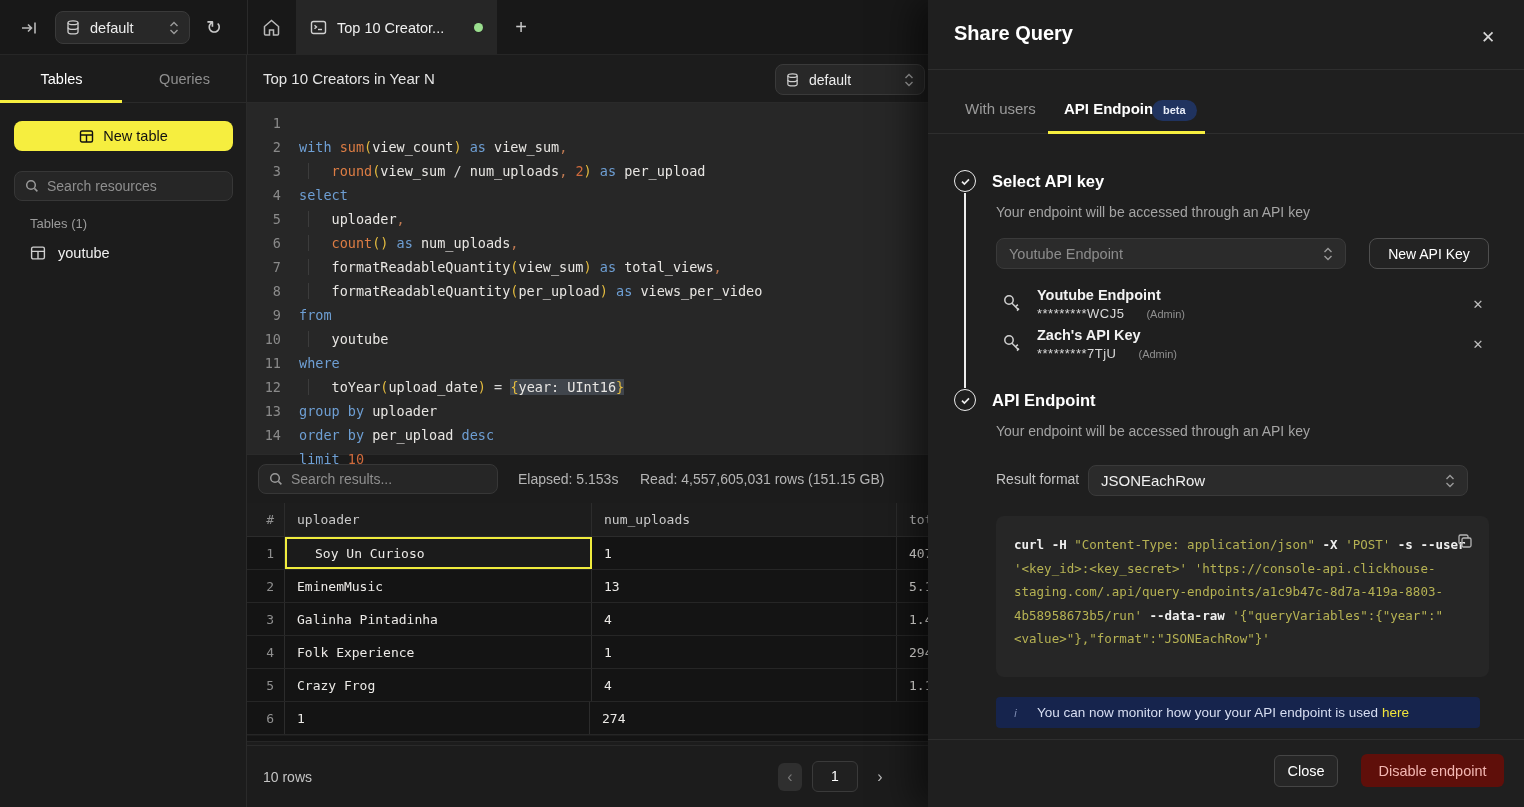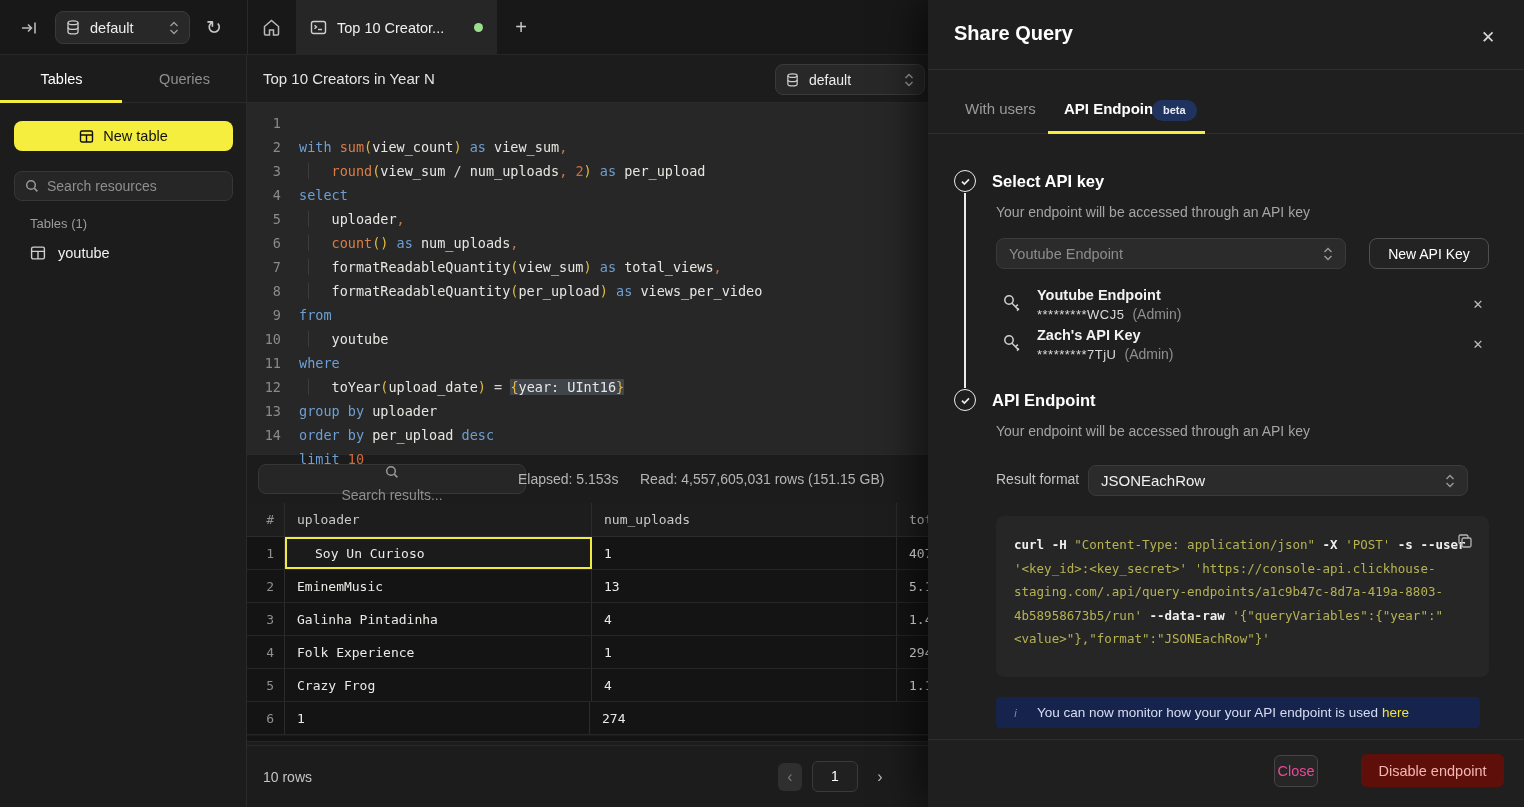--- a/index.html
+++ b/index.html
@@ -49,21 +49,21 @@
   .code-text { margin-left:18px;margin-top:24px; }
   .tk-k { color:#6e9fd4; } .tk-f { color:#dd7d44; } .tk-p { color:#e3bb3f; }
   .tk-i { color:#e8e6e3; } .tk-n { color:#cf6a3c; } .tk-c { color:#c17a52; }
   .tk-o { color:#d6d6d6; }
   .tk-w { position:relative; }
   .tk-w::after { content:''; position:absolute; left:9px; top:0; bottom:0; width:1px; background:#3c3c3c; }
   .tk-pb { color:#e3bb3f; background:#40454c; }
   .tk-pm { color:#e8e6e3; background:#40454c; }
 
   .results-toolbar { position:absolute; left:0; top:400px; width:100%; height:48px; }
-  .search-results { left:11px; top:9px; width:268px; height:30px;flex-direction:column; }
+  .search-results { left:11px; top:9px; width:240px; height:30px; }
   .stat { position:absolute; top:0; line-height:48px; font-size:14px; color:#b5b5b5; white-space:nowrap;text-align:right; }
   .stat-elapsed { left:271px; } .stat-read { left:393px; }
 
   .rtable { position:absolute; left:0; top:448px; width:100%; font-family:"DejaVu Sans Mono", monospace; font-size:13px; }
   .thead { display:flex; height:34px; align-items:center; border-bottom:1px solid #2c2c2c; color:#c9c9c9; background:#1d1d1d; }
   .trow { display:flex; height:33px; align-items:center; border-bottom:1px solid #262626; background:#141414; color:#eceae7; }
   .tcell { height:100%; display:flex; align-items:center; padding-left:12px; overflow:hidden; white-space:nowrap; }
   .c0 { width:38px; justify-content:flex-end; padding:0 10px 0 0; color:#8f8f8f; border-right:1px solid #2c2c2c; }
   .c1 { width:307px; border-right:1px solid #2c2c2c; }
   .c2 { width:305px; border-right:1px solid #2c2c2c; }
@@ -103,38 +103,38 @@
   .psel1 .val { color:#8d8d8d; font-size:14.5px; flex:1; }
   .psel2 { left:160px; top:465px; width:380px; height:31px; }
   .psel2 .val { color:#f0f0f0; font-size:15px; flex:1; }
   .newkey-btn { position:absolute; left:441px; top:238px; width:120px; height:31px; background:#232323; border:1px solid #4f4f4f; border-radius:8px; color:#fff; font-size:14px; cursor:pointer; font-family:"Liberation Sans", sans-serif; }
 
   .key-row { position:absolute; left:68px; width:492px; height:38px; }
   .kr1 { top:286px; } .kr2 { top:326px; }
   .key-ic { position:absolute; left:4px; top:6px; }
   .key-name { position:absolute; left:41px; top:1px; font-size:14.5px; font-weight:600; color:#f2f2f2; }
   .key-masked { position:absolute; left:41px; top:20px; font-size:13px; color:#d9d9d9; letter-spacing:0.5px; }
-  .key-role { font-size:14px; color:#8f8f8f; letter-spacing:0; margin-left:8px; }
+  .key-role { font-size:11px; color:#8f8f8f; letter-spacing:0; margin-left:22px; }
   .key-x { position:absolute; left:472px; top:8px; width:20px; height:20px; font-size:13px; color:#bdbdbd; }
 
   .fmt-label { position:absolute; left:68px; top:471px; font-size:14px; color:#c3c3c3; }
 
   .codeblock { position:absolute; left:68px; top:516px; width:493px; height:161px; background:#262626; border-radius:8px; padding:17px 18px; font-family:"DejaVu Sans Mono", monospace; font-size:12.5px; }
   .curl-line { line-height:23.6px; white-space:pre; }
   .cu-pl { color:#f0f0f0; font-weight:700; }
   .cu-st { color:#b6b253; }
   .copy-btn { position:absolute; right:13px; top:14px; width:22px; height:22px; }
 
   .banner { position:absolute; left:68px; top:697px; width:484px; height:31px; background:#16244d; border-radius:4px; display:flex; align-items:center; }
   .banner .info-i { width:13px; margin-left:13px; color:#7f8db4; font-size:11px; font-style:italic; text-align:center; }
   .banner .btext { margin-left:15px; font-size:13.5px; color:#d7def2; }
   .banner .blink { color:#f0e43b; margin-left:4px; font-size:13.5px; cursor:pointer; }
 
   .footer-line { position:absolute; left:0; top:739px; width:100%; height:1px; background:#2e2e2e; }
-  .close-btn { position:absolute; left:346px; top:755px; width:44px; height:32px; background:#262626; border:1px solid #454545; border-radius:6px; color:#ec4899; font-size:14.5px; cursor:pointer; font-family:"Liberation Sans", sans-serif; }
+  .close-btn { position:absolute; left:346px; top:755px; width:64px; height:32px; background:#262626; border:1px solid #454545; border-radius:6px; color:#ffffff; font-size:14.5px; cursor:pointer; font-family:"Liberation Sans", sans-serif; }
   .disable-btn { position:absolute; left:433px; top:754px; width:143px; height:33px; background:#5f0f0a; border:none; border-radius:6px; color:#f3b7b2; font-size:14.5px; cursor:pointer; font-family:"Liberation Sans", sans-serif; }
 
   svg { display:block; }
 </style>
 </head>
 <body>
 
 <div class="app">
 
   <div class="topbar">

